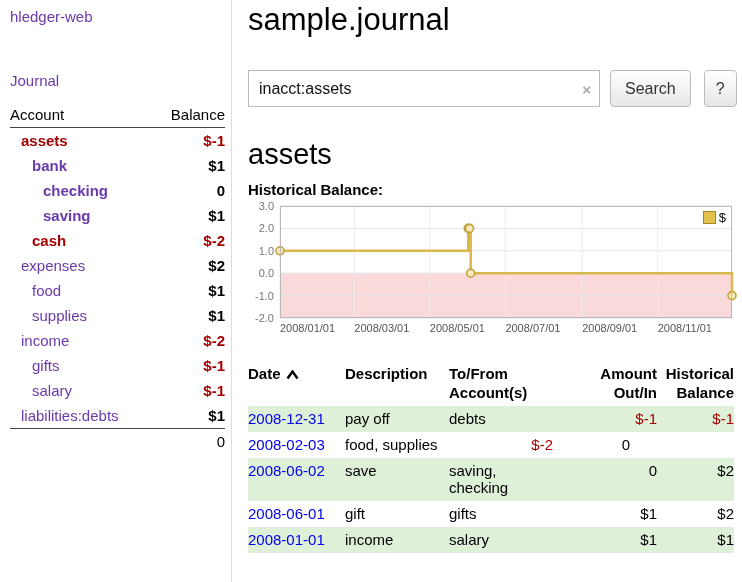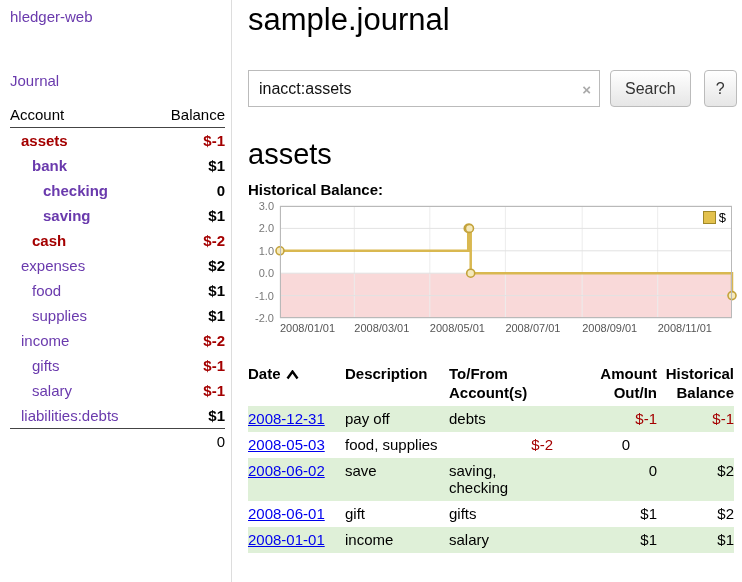--- a/index.html
+++ b/index.html
@@ -68,21 +68,21 @@
   .rcol { flex:none; }
   .c-date { width:97px; }
   .c-desc { width:104px; }
   .c-acct { width:100px; padding-right:6px; }
   .c-amt  { width:108px; text-align:right; }
   .c-bal  { width:77px;  text-align:right; }
   .caret-up { margin-left:5px; }
   .caret-up svg { vertical-align:-1px; }
   .reg-row { display:flex; align-items:flex-start; padding:4px 0 5px 0; }
   .reg-row.shaded { background:var(--row-green); }
-  .date-link { color:var(--date-blue);text-decoration:underline; }
+  .date-link { color:var(--date-blue); }
   .rcol.neg { color:var(--negative-red); }
 </style>
 </head>
 <body>
 
 <div class="layout">
 
   <aside class="sidebar">
     <a class="app-title">hledger-web</a>
     <a class="journal-link">Journal</a>
@@ -233,21 +233,21 @@
       </div>
       <div id="reg-body">
           <div class="reg-row shaded">
             <div class="rcol c-date"><a class="date-link">2008-12-31</a></div>
             <div class="rcol c-desc">pay off</div>
             <div class="rcol c-acct">debts</div>
             <div class="rcol c-amt neg">$-1</div>
             <div class="rcol c-bal neg">$-1</div>
           </div>
           <div class="reg-row">
-            <div class="rcol c-date"><a class="date-link">2008-05-03</a></div>
+            <div class="rcol c-date"><a class="date-link">2008-02-03</a></div>
             <div class="rcol c-acct">food, supplies</div>
             <div class="rcol c-amt neg">$-2</div>
             <div class="rcol c-bal">0</div>
           </div>
           <div class="reg-row shaded">
             <div class="rcol c-date"><a class="date-link">2008-06-02</a></div>
             <div class="rcol c-desc">save</div>
             <div class="rcol c-acct">saving, checking</div>
             <div class="rcol c-amt">0</div>
             <div class="rcol c-bal">$2</div>

